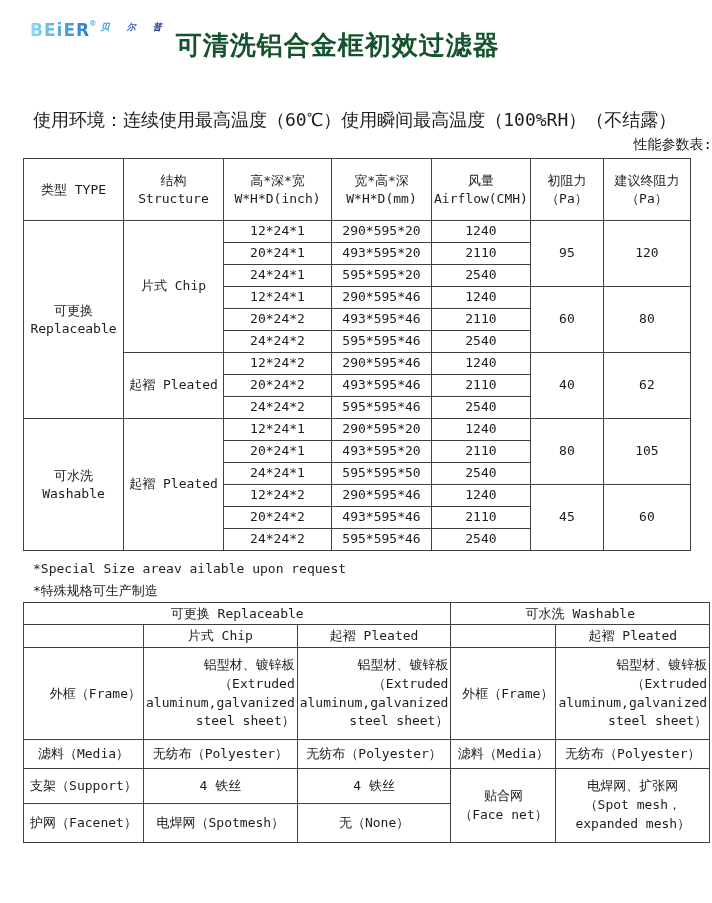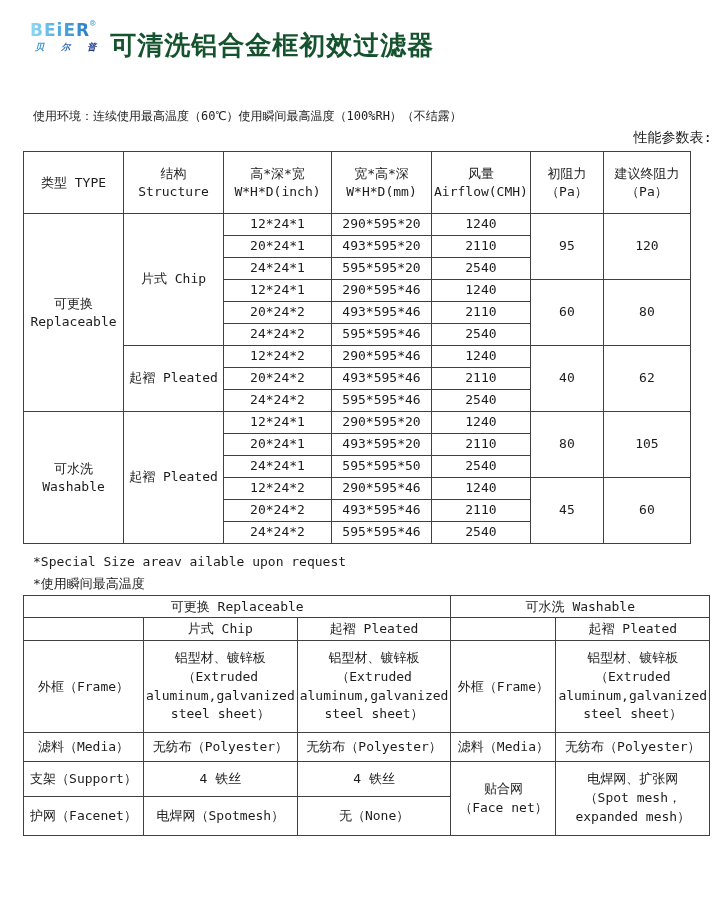--- a/index.html
+++ b/index.html
@@ -7,21 +7,21 @@
   body {
     width: 712px; height: 903px;
     background: #ffffff;
     font-family: "DejaVu Sans Mono", "Liberation Mono", monospace;
     color: #1c1c1c;
   }
   .page { width: 712px; height: 903px; overflow: hidden; position: relative; background: #fff; }
 
   
   .header { display: flex; align-items: flex-start; margin: 20px 0 0 30px; }
-  .logo { display: flex; flex-direction: column; }
+  .logo { display: flex; flex-direction: row; }
   .logo-row { display: flex; align-items: flex-start; }
   .logo-text {
     font-family: "DejaVu Sans", "Liberation Sans", sans-serif;
     font-weight: bold; font-size: 17px; letter-spacing: 1px;
     color: #35a3dc;
   }
   .logo-reg { font-size: 9px; color: #3d9bd8; margin-top: -2px; }
   .logo-sub {
     font-family: "DejaVu Sans", sans-serif;
     font-size: 9px; font-weight: bold; letter-spacing: 7px;
@@ -37,42 +37,42 @@
       -webkit-background-clip: text; background-clip: text; color: transparent;
     }
   }
   .title {
     font-family: "Liberation Sans", "DejaVu Sans", sans-serif;
     font-weight: bold; font-size: 26px; color: #14532d;
     margin: 8px 0 0 7px; letter-spacing: 1px; white-space: nowrap;
   }
 
   
-  .env-line { margin: 45px 0 0 33px; font-size: 12px; white-space: nowrap; }
+  .env-line { margin: 45px 0 0 33px; font-size: 18px; white-space: nowrap; }
   .perf-title { margin: 4px 0 4px 33px; font-size: 14px; text-align: right; }
 
   
   table { border-collapse: collapse; margin-left: 23px; table-layout: fixed; }
   td {
     border: 1px solid #404040;
     text-align: center; vertical-align: middle;
     font-size: 13px; padding: 1px 2px; overflow: hidden;
     word-wrap: break-word;
   }
   .perf-table td { height: 22px; line-height: 1.15; }
   .perf-table tr.hdr td { height: 62px; }
   .perf-table .h2 div { line-height: 1.35; }
 
   .notes { margin: 7px 8px 0 33px; font-size: 13px; line-height: 22px; }
   .notes div { white-space: nowrap; }
   .material-title { margin: 0 0 3px 33px; font-size: 14px; line-height: 22px; }
 
   .mat-table tr.mt-top td { height: 22px; }
   .mat-table tr.mt-sub td { height: 23px; }
-  .mat-table tr.frame-row td { height: 92px; }
+  .mat-table tr.frame-row td { height: 92px; text-align: right; }
   .mat-table tr.media-row td { height: 29px; }
   .mat-table tr.support-row td { height: 35px; }
   .mat-table tr.facenet-row td { height: 39px; }
   .mat-table .ml div { line-height: 1.45; }
 </style>
 </head>
 <body>
 
 <div class="page">
 
@@ -224,21 +224,21 @@
     <tr>
       <td>24*24*2</td>
       <td>595*595*46</td>
       <td>2540</td>
     </tr>
   </tbody>
     </table>
 
   <div class="notes">
     <div>*Special Size areav ailable upon request</div>
-    <div>*使用瞬间最高温度</div>
+    <div>*特殊规格可生产制造</div>
   </div>
 
   <table class="mat-table">
     <colgroup>
       <col style="width:120px">
         <col style="width:140px">
         <col style="width:152px">
       <col style="width:105px">
         <col style="width:138px">
     </colgroup>

